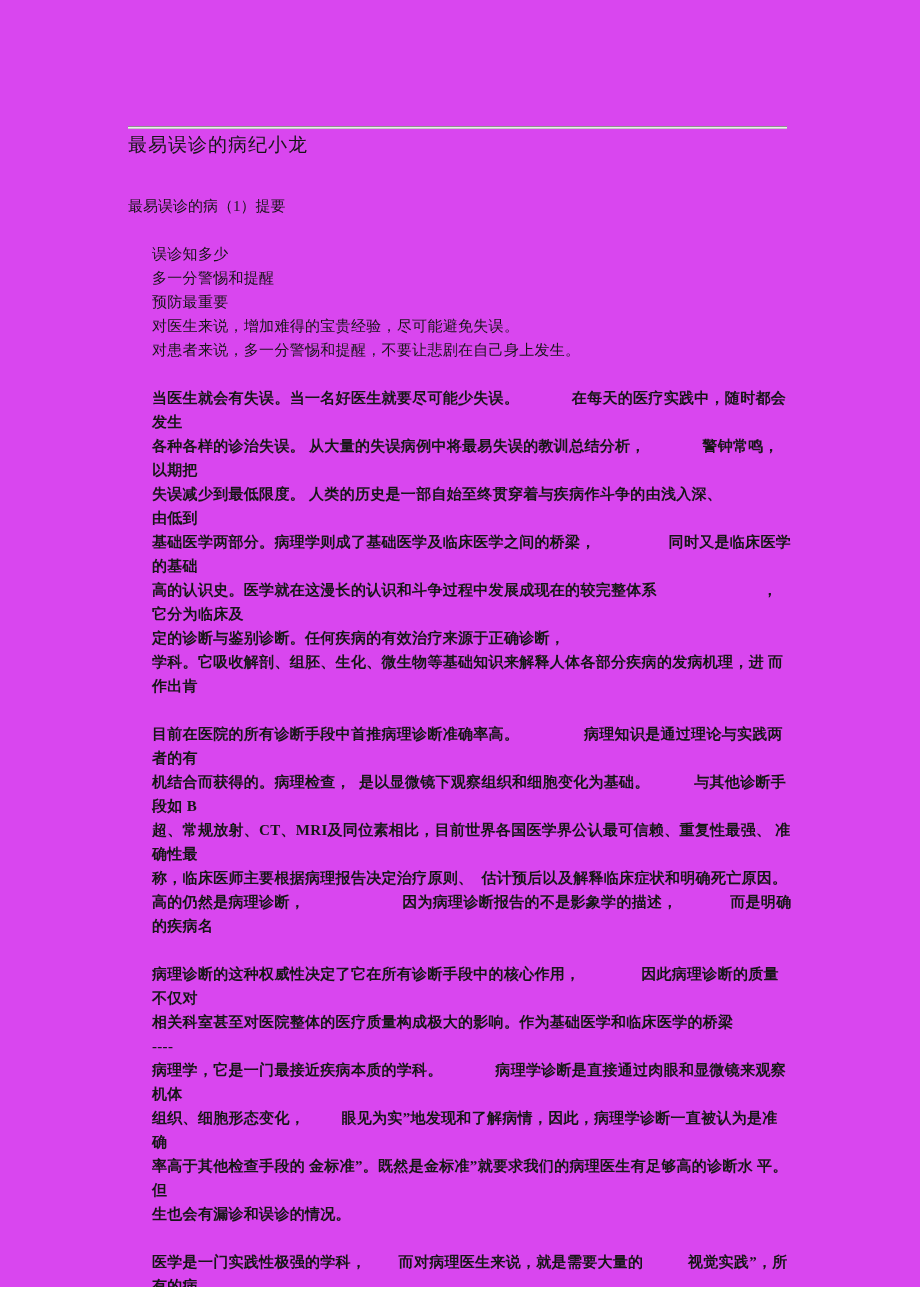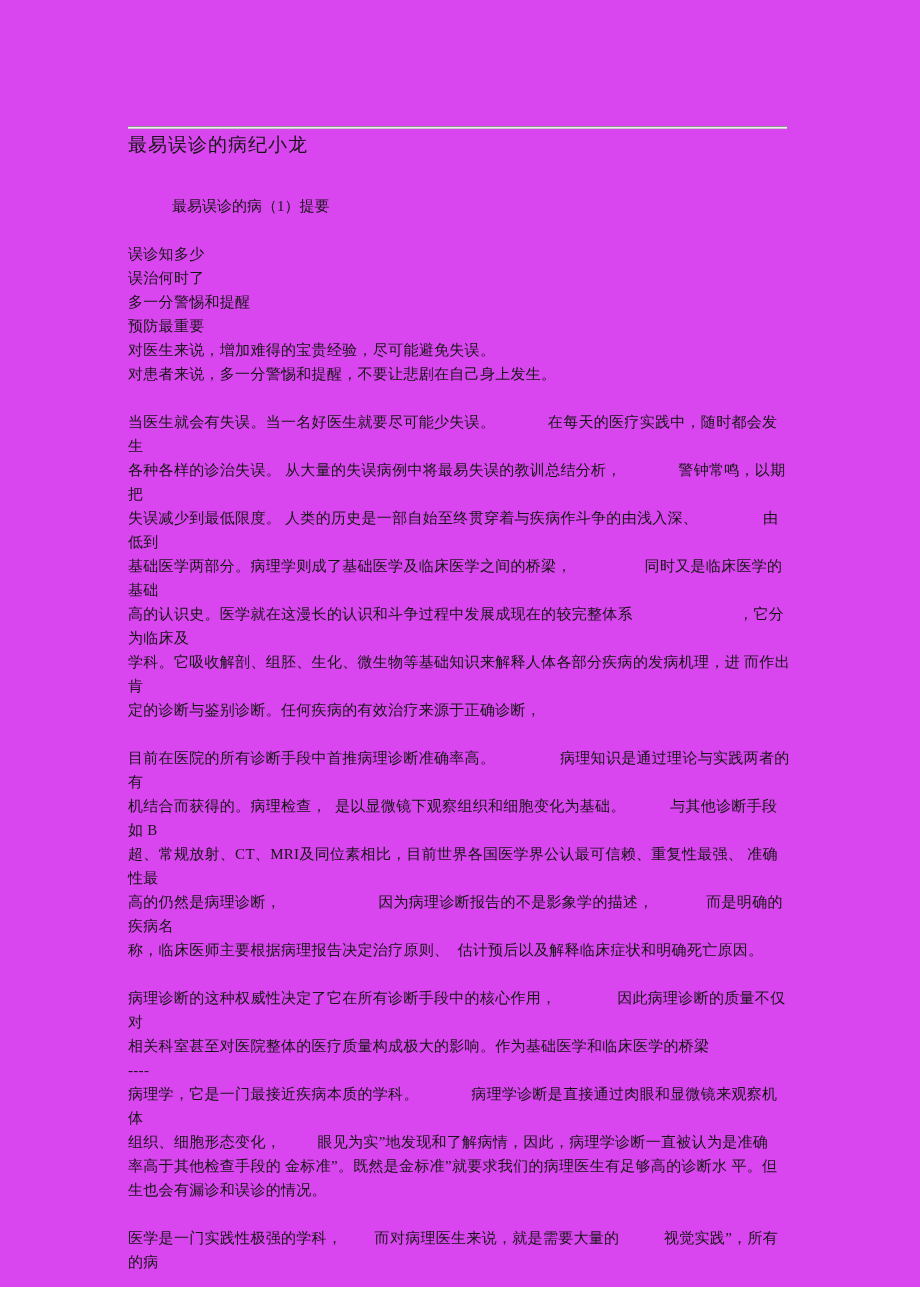--- a/index.html
+++ b/index.html
@@ -36,72 +36,72 @@
     margin: 3px 0 0 0;
     font-size: 19px;
     font-weight: normal;
     line-height: 26px;
     letter-spacing: 1px;
   }
   .subtitle {
     margin-top: 36px;
     font-size: 15px;
     line-height: 24px;
-    margin-left: 44px;
   }
   .block {
     margin-top: 24px;
   }
   .para {
     margin-top: 24px;
+    font-weight: bold;
   }
   .line {
     font-size: 15px;
     line-height: 24px;
     white-space: pre-wrap;
     letter-spacing: 0.3px;
+    margin-left: 24px;
   }
 </style>
 </head>
 <body>
 
 <div class="page">
   <div class="content">
 
     <div class="rule"></div>
 
     <h1 class="title">最易误诊的病纪小龙</h1>
 
     <div class="subtitle">最易误诊的病（1）提要</div>
 
     <div class="block">
         <div class="line">误诊知多少</div>
-        <div class="line">误治何时了</div>
         <div class="line">多一分警惕和提醒</div>
         <div class="line">预防最重要</div>
         <div class="line">对医生来说，增加难得的宝贵经验，尽可能避免失误。</div>
         <div class="line">对患者来说，多一分警惕和提醒，不要让悲剧在自己身上发生。</div>
       </div>
 
     <div class="para">
         <div class="line">当医生就会有失误。当一名好医生就要尽可能少失误。             在每天的医疗实践中，随时都会发生</div>
         <div class="line">各种各样的诊治失误。 从大量的失误病例中将最易失误的教训总结分析，              警钟常鸣，以期把</div>
         <div class="line">失误减少到最低限度。 人类的历史是一部自始至终贯穿着与疾病作斗争的由浅入深、                由低到</div>
         <div class="line">基础医学两部分。病理学则成了基础医学及临床医学之间的桥梁，                  同时又是临床医学的基础</div>
         <div class="line">高的认识史。医学就在这漫长的认识和斗争过程中发展成现在的较完整体系                          ，它分为临床及</div>
+        <div class="line">定的诊断与鉴别诊断。任何疾病的有效治疗来源于正确诊断，</div>
         <div class="line">学科。它吸收解剖、组胚、生化、微生物等基础知识来解释人体各部分疾病的发病机理，进 而作出肯</div>
-        <div class="line">定的诊断与鉴别诊断。任何疾病的有效治疗来源于正确诊断，</div>
       </div>
 
     <div class="para">
         <div class="line">目前在医院的所有诊断手段中首推病理诊断准确率高。                病理知识是通过理论与实践两者的有</div>
         <div class="line">机结合而获得的。病理检查，  是以显微镜下观察组织和细胞变化为基础。           与其他诊断手段如 B</div>
         <div class="line">超、常规放射、CT、MRI及同位素相比，目前世界各国医学界公认最可信赖、重复性最强、 准确性最</div>
+        <div class="line">称，临床医师主要根据病理报告决定治疗原则、  估计预后以及解释临床症状和明确死亡原因。</div>
         <div class="line">高的仍然是病理诊断，                        因为病理诊断报告的不是影象学的描述，             而是明确的疾病名</div>
-        <div class="line">称，临床医师主要根据病理报告决定治疗原则、  估计预后以及解释临床症状和明确死亡原因。</div>
       </div>
 
     <div class="para">
         <div class="line">病理诊断的这种权威性决定了它在所有诊断手段中的核心作用，               因此病理诊断的质量不仅对</div>
         <div class="line">相关科室甚至对医院整体的医疗质量构成极大的影响。作为基础医学和临床医学的桥梁                              ----</div>
         <div class="line">病理学，它是一门最接近疾病本质的学科。             病理学诊断是直接通过肉眼和显微镜来观察机体</div>
         <div class="line">组织、细胞形态变化，         眼见为实”地发现和了解病情，因此，病理学诊断一直被认为是准确</div>
         <div class="line">率高于其他检查手段的 金标准”。既然是金标准”就要求我们的病理医生有足够高的诊断水 平。但</div>
         <div class="line">生也会有漏诊和误诊的情况。</div>
       </div>

